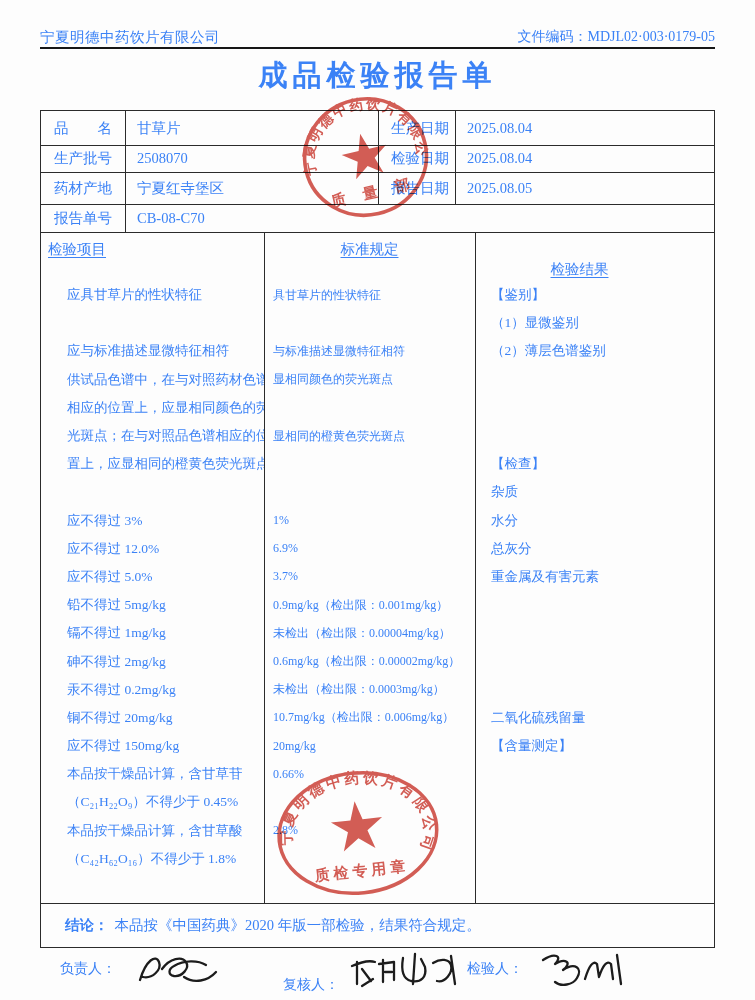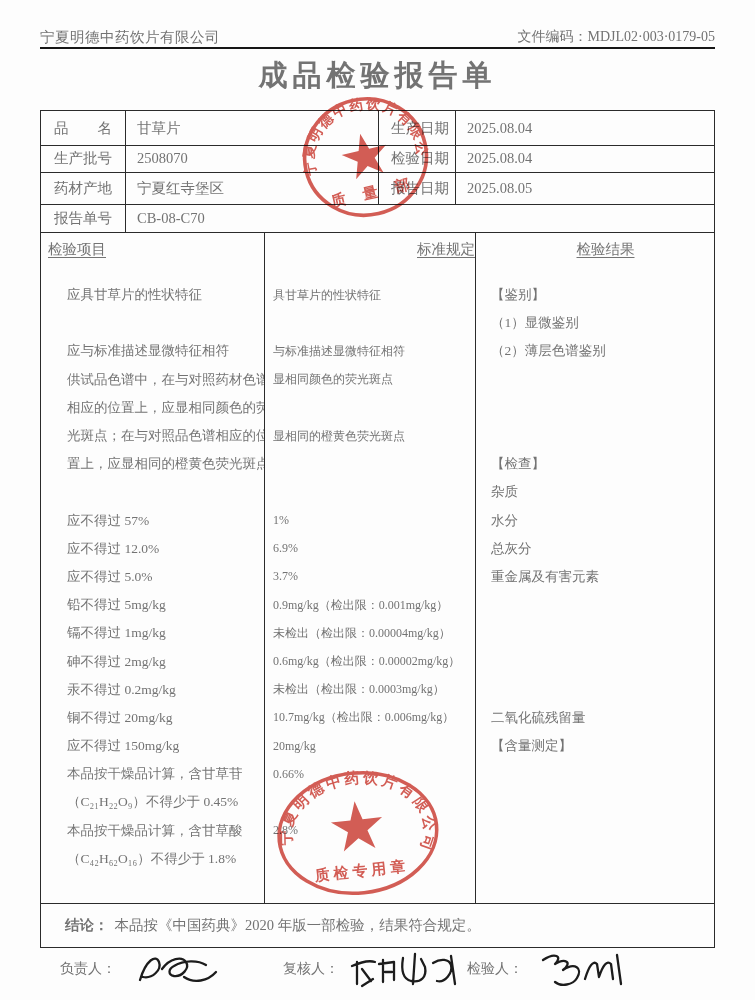--- a/index.html
+++ b/index.html
@@ -1,18 +1,18 @@
 <!DOCTYPE html>
 <html><head>
 <meta charset="utf-8">
 <style>
   html,body{margin:0;padding:0;background:#e8e8e8;}
   .sheet{
     position:relative;width:755px;height:1000px;background:#fdfdfd;
-    font-family:"Liberation Serif","DejaVu Serif",serif;color:#737373;
+    font-family:"Liberation Serif","DejaVu Serif",serif;color:#3b82f6;
     overflow:hidden;margin:0 auto;
   }
   .abs{position:absolute;}
   .vline{position:absolute;width:1px;background:#2b2b2b;}
   .hline{position:absolute;height:1px;background:#2b2b2b;}
   .rule{position:absolute;height:2px;background:#161616;}
   .company{left:40px;top:28px;font-size:14.5px;letter-spacing:.5px;}
   .doccode{right:40px;top:28px;font-size:14px;}
   .title{left:0;top:56px;width:100%;text-align:center;font-size:29px;font-weight:bold;letter-spacing:5px;}
   
@@ -94,22 +94,22 @@
       <div class="cell lab">报告日期</div>
       <div class="cell val">2025.08.05</div>
 
       <div class="cell lab">报告单号</div>
       <div class="cell val">CB-08-C70</div>
       <div class="cell lab"></div>
       <div class="cell val"></div>
     </div>
 
   <div class="mt-header" style="left:48px;">检验项目</div>
-  <div class="mt-header" style="left:264px;width:211px;text-align:right;">标准规定</div>
-  <div class="mt-header" style="left:486px;width:239px;text-align:center;">检验结果</div>
+  <div class="mt-header" style="left:264px;width:211px;text-align:center;">标准规定</div>
+  <div class="mt-header" style="left:460px;width:239px;text-align:center;margin-top:20px;">检验结果</div>
 
   <div class="main-grid" id="main-lines">
 
       <div class="cell c-std">应具甘草片的性状特征</div>
       <div class="cell c-res">具甘草片的性状特征</div>
 
       <div class="cell c-item">【鉴别】</div>
       <div class="cell c-std"></div>
       <div class="cell c-res"></div>
 
@@ -131,21 +131,21 @@
 
       <div class="cell c-item"></div>
       <div class="cell c-std">置上，应显相同的橙黄色荧光斑点</div>
       <div class="cell c-res"></div>
 
       <div class="cell c-item">【检查】</div>
       <div class="cell c-std"></div>
       <div class="cell c-res"></div>
 
       <div class="cell c-item">杂质</div>
-      <div class="cell c-std">应不得过 57%</div>
+      <div class="cell c-std">应不得过 3%</div>
       <div class="cell c-res">1%</div>
 
       <div class="cell c-item">水分</div>
       <div class="cell c-std">应不得过 12.0%</div>
       <div class="cell c-res">6.9%</div>
 
       <div class="cell c-item">总灰分</div>
       <div class="cell c-std">应不得过 5.0%</div>
       <div class="cell c-res">3.7%</div>
 
@@ -195,21 +195,21 @@
     <span>本品按《中国药典》2020 年版一部检验，结果符合规定。</span>
   </div>
 
   <div class="sig-row">
     <div class="sig-group" style="left:60px;">
       <span class="sig-label">负责人：</span>
       <svg class="sig-ink" width="108" height="46" viewBox="0 0 108 46">
         <path d="M16 32 C22 12 32 6 35 14 C38 22 28 31 19 29 M38 21 C46 10 58 8 62 14 C66 20 58 29 50 28 C44 27 44 21 50 18 C60 12 74 12 82 17 M60 29 C70 36 84 33 92 24"></path>
       </svg>
     </div>
-    <div class="sig-group" style="left:283px;">
+    <div class="sig-group" style="left:283px;align-items:flex-end;">
       <span class="sig-label">复核人：</span>
       <svg class="sig-ink" width="122" height="46" viewBox="0 0 122 46">
         <path d="M10 14 L10 36 M5 18 C14 14 22 12 28 14 M15 21 L24 33 M26 31 L15 38 M36 12 L36 34 M32 16 L47 14 L47 32 M38 24 L45 24 M56 10 C54 22 56 31 64 33 C74 35 80 29 78 19 L74 11 M68 6 L66 36 M86 15 C94 10 102 11 104 17 C106 25 98 35 90 33 M104 8 L108 36"></path>
       </svg>
     </div>
     <div class="sig-group" style="left:467px;text-align:center;">
       <span class="sig-label">检验人：</span>
       <svg class="sig-ink" width="100" height="48" viewBox="0 0 100 48">
         <path d="M12 12 C24 4 32 8 24 16 C34 10 42 14 32 22 C44 14 52 20 46 30 C42 37 30 39 24 34 M54 31 C58 18 62 12 66 16 L68 29 C72 17 76 12 80 16 L82 31 M86 7 L90 36"></path>
       </svg>

